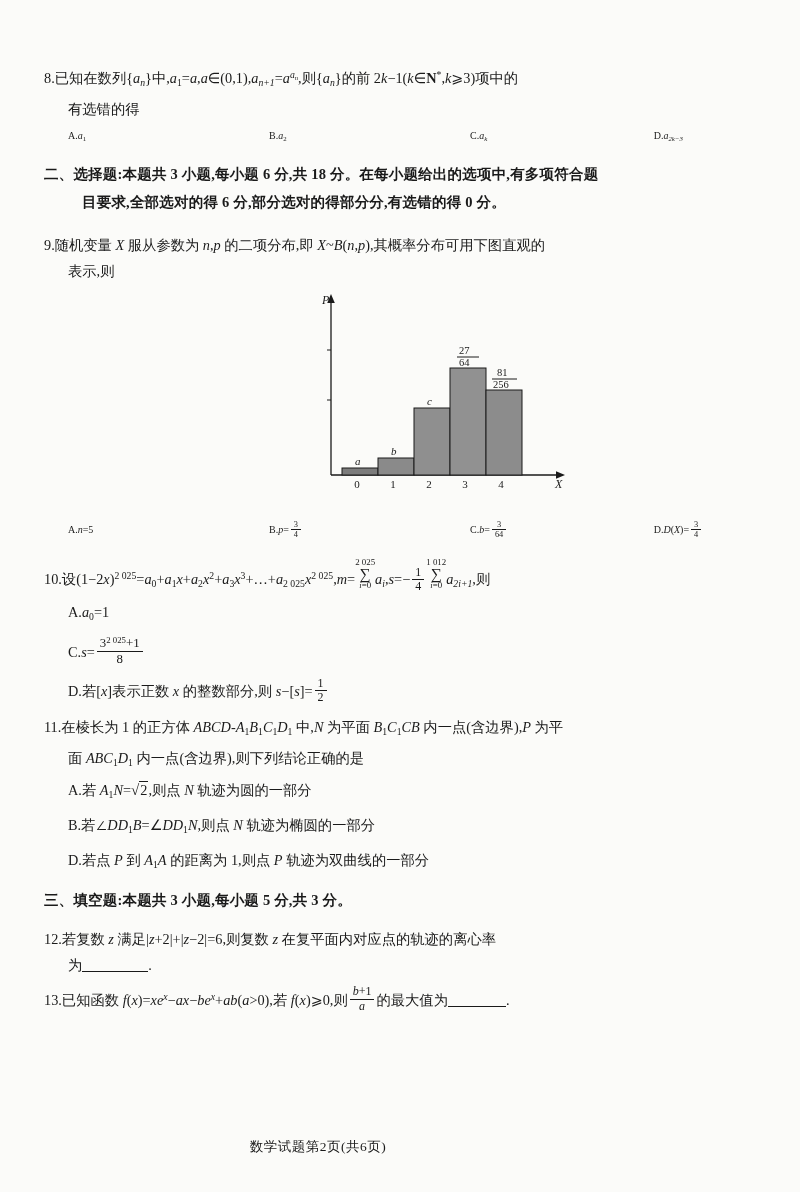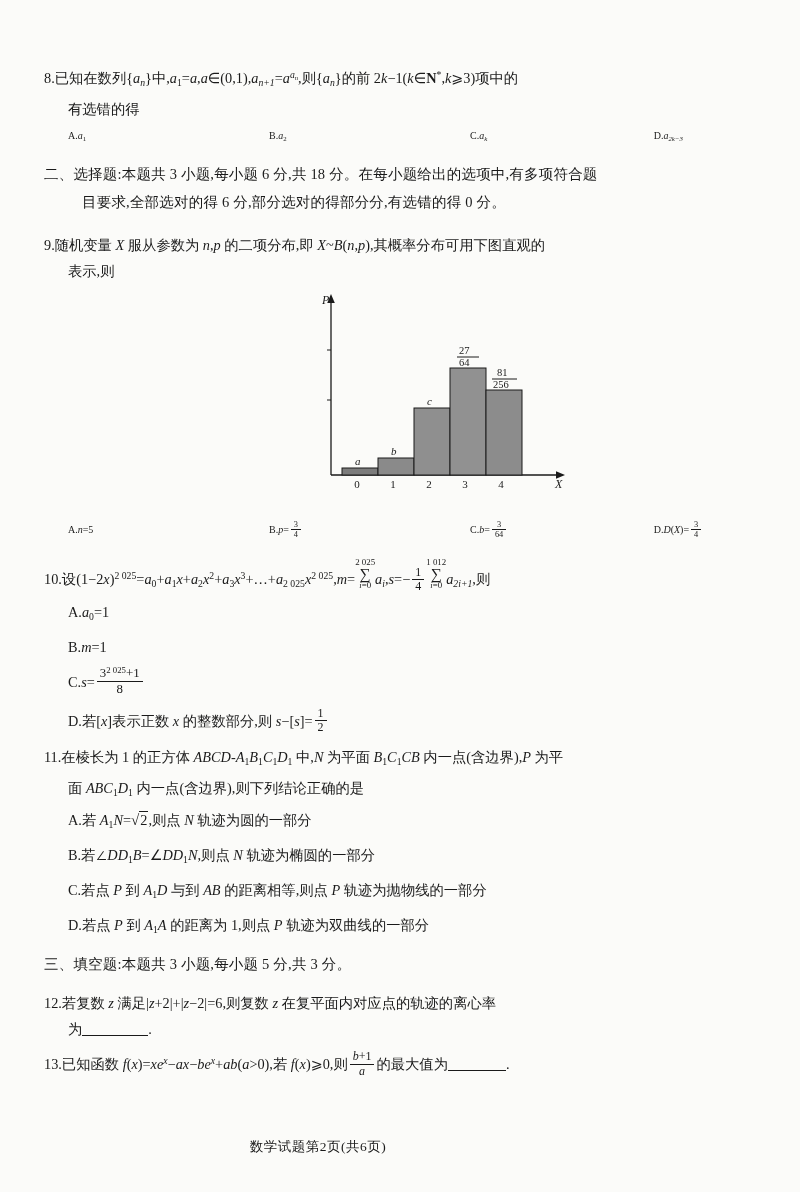--- a/index.html
+++ b/index.html
@@ -59,21 +59,21 @@
     font-size: 10px;
     line-height: 28px;
     padding-left: 24px;
   }
   .opts > div { white-space: nowrap; }
   .o1 { width: 208px; }
   .o2 { width: 208px; }
   .o3 { width: 190px; }
   .o4 { width: 110px; }
   .section {
-    font-weight: normal;
+    font-weight: bold;
     font-size: 14.5px;
     line-height: 28px;
     letter-spacing: 0.2px;
   }
   .optlist div { font-size: 14.3px; line-height: 30px; padding-left: 24px; }
 
   
   .chartwrap {
     position: relative;
     height: 220px;
@@ -207,37 +207,35 @@
         <div class="o4">D.<span class="mi">D</span>(<span class="mi">X</span>)=<span class="frac"><span class="num">3</span><span class="den">4</span></span></div>
       </div>
     </div>
 
     <div class="q" style="margin-top:10px">
       <div class="line">
         10.设(1−2<span class="mi">x</span>)<span class="supn">2 025</span>=<span class="mi">a</span><span class="subn">0</span>+<span class="mi">a</span><span class="subn">1</span><span class="mi">x</span>+<span class="mi">a</span><span class="subn">2</span><span class="mi">x</span><span class="supn">2</span>+<span class="mi">a</span><span class="subn">3</span><span class="mi">x</span><span class="supn">3</span>+…+<span class="mi">a</span><span class="subn">2 025</span><span class="mi">x</span><span class="supn">2 025</span>,<span class="mi">m</span>=<span class="sumop"><span class="top">2 025</span><span class="big">∑</span><span class="bot"><span class="mi">i</span>=0</span></span><span class="mi">a</span><span class="sub">i</span>,<span class="mi">s</span>=−<span class="frac"><span class="num">1</span><span class="den">4</span></span><span class="sumop"><span class="top">1 012</span><span class="big">∑</span><span class="bot"><span class="mi">i</span>=0</span></span><span class="mi">a</span><span class="sub">2i+1</span>,则
       </div>
       <div class="optlist">
         <div>A.<span class="mi">a</span><span class="subn">0</span>=1</div>
-        <div>B.<span class="mi">m</span>=1</div>
         <div style="line-height:40px">C.<span class="mi">s</span>=<span class="frac" style="font-size:0.9em"><span class="num">3<span class="supn">2 025</span>+1</span><span class="den">8</span></span></div>
         <div style="line-height:38px">D.若[<span class="mi">x</span>]表示正数 <span class="mi">x</span> 的整数部分,则 <span class="mi">s</span>−[<span class="mi">s</span>]=<span class="frac"><span class="num">1</span><span class="den">2</span></span></div>
       </div>
     </div>
 
     <div class="q" style="">
       <div class="line">
         11.在棱长为 1 的正方体 <span class="mi">ABCD</span>-<span class="mi">A</span><span class="subn">1</span><span class="mi">B</span><span class="subn">1</span><span class="mi">C</span><span class="subn">1</span><span class="mi">D</span><span class="subn">1</span> 中,<span class="mi">N</span> 为平面 <span class="mi">B</span><span class="subn">1</span><span class="mi">C</span><span class="subn">1</span><span class="mi">CB</span> 内一点(含边界),<span class="mi">P</span> 为平
       </div>
       <div class="line indent1">
         面 <span class="mi">ABC</span><span class="subn">1</span><span class="mi">D</span><span class="subn">1</span> 内一点(含边界),则下列结论正确的是
       </div>
       <div class="optlist">
         <div>A.若 <span class="mi">A</span><span class="subn">1</span><span class="mi">N</span>=<span style="display:inline-block"><span style="font-size:1.05em">√</span><span class="sqrt">2</span></span>,则点 <span class="mi">N</span> 轨迹为圆的一部分</div>
         <div>B.若∠<span class="mi">DD</span><span class="subn">1</span><span class="mi">B</span>=∠<span class="mi">DD</span><span class="subn">1</span><span class="mi">N</span>,则点 <span class="mi">N</span> 轨迹为椭圆的一部分</div>
-        <div>C.若点 <span class="mi">P</span> 到 <span class="mi">A</span><span class="subn">1</span><span class="mi">D</span> 与到 <span class="mi">AB</span> 的距离相等,则点 <span class="mi">P</span> 轨迹为抛物线的一部分</div>
         <div>D.若点 <span class="mi">P</span> 到 <span class="mi">A</span><span class="subn">1</span><span class="mi">A</span> 的距离为 1,则点 <span class="mi">P</span> 轨迹为双曲线的一部分</div>
       </div>
     </div>
 
     <div class="q" style="margin-top:6px">
       <div class="section">
         <span>三、填空题:</span><span>本题共 3 小题,每小题 5 分,共 3 分。</span>
       </div>
     </div>
 

